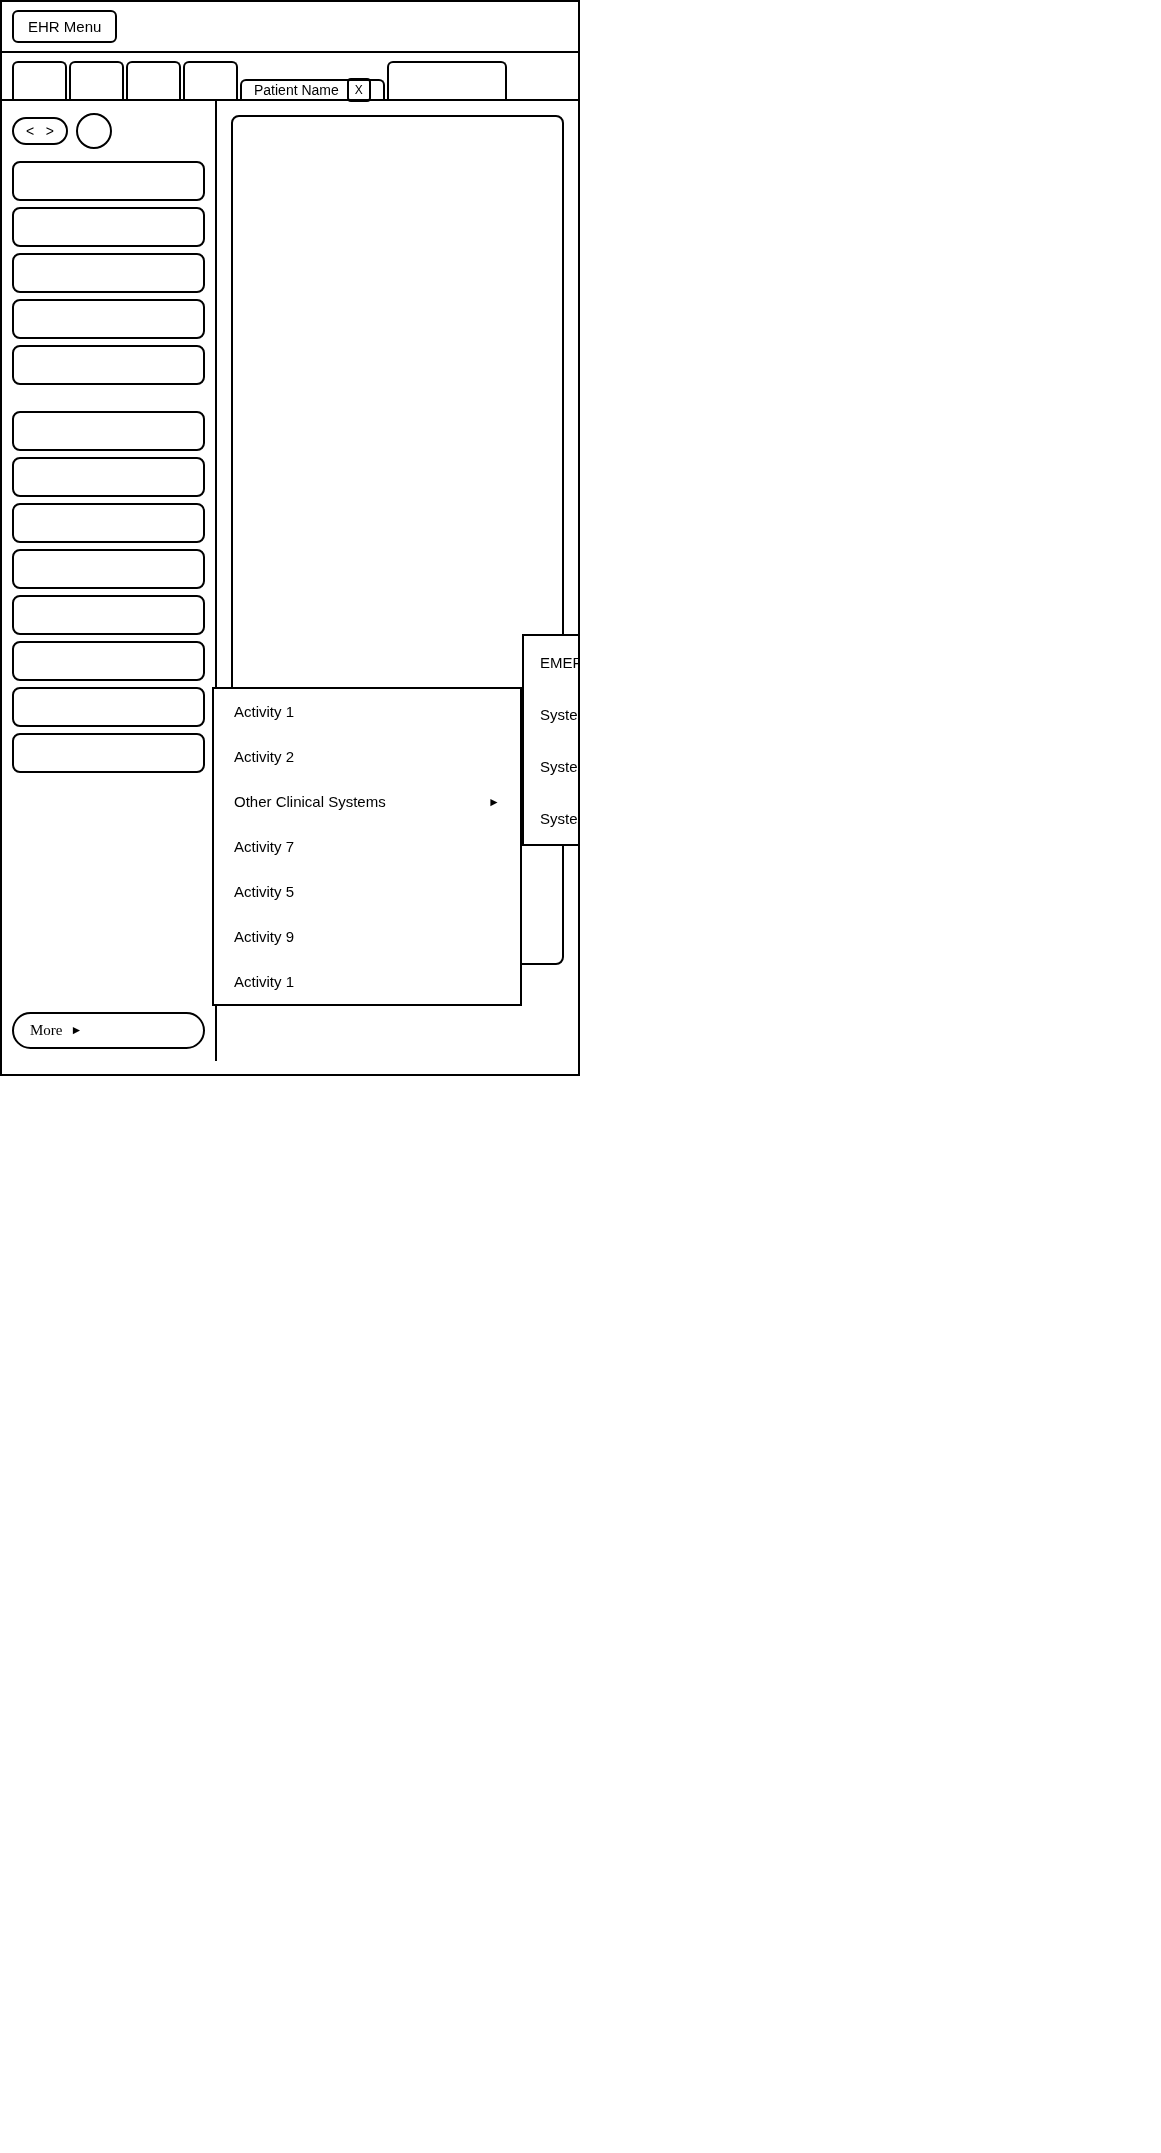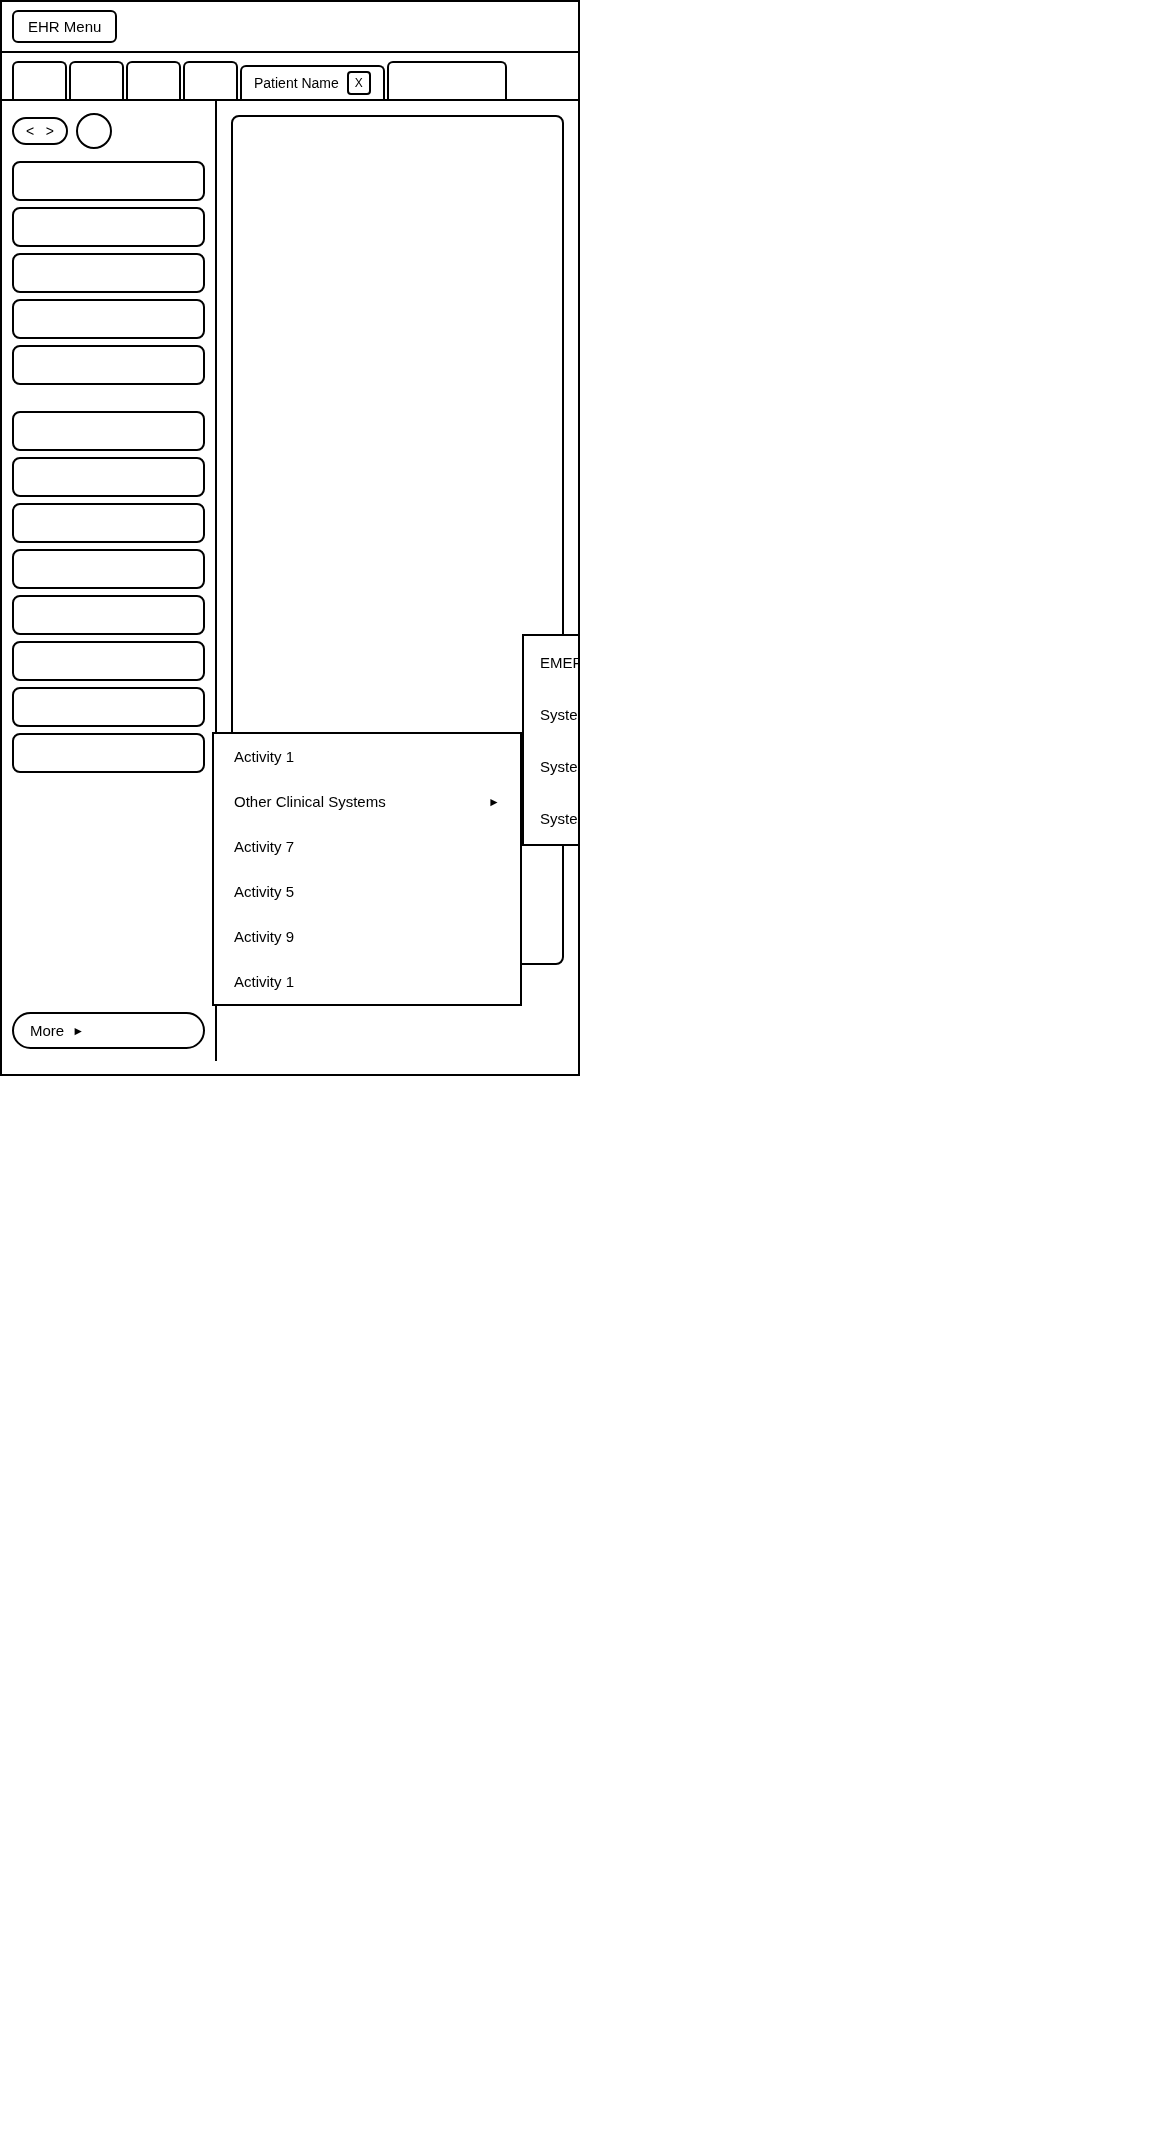--- a/index.html
+++ b/index.html
@@ -57,21 +57,21 @@
       cursor: pointer;
     }
 
     .tab-patient {
       display: flex;
       align-items: center;
       border: 2px solid #000;
       border-bottom: none;
       border-radius: 6px 6px 0 0;
       padding: 0 12px;
-      height: 34px;
+      height: 20px;
       gap: 8px;
       cursor: pointer;
       background: #fff;
     }
 
     .tab-patient span {
       font-size: 14px;
     }
 
     .tab-patient .close-btn {
@@ -159,20 +159,21 @@
       border: 2px solid #000;
       border-radius: 20px;
       padding: 8px 16px;
       font-size: 15px;
       background: #fff;
       cursor: pointer;
       display: flex;
       align-items: center;
       gap: 8px;
       margin-top: auto;
+      font-family: Liberation Serif, serif;
     }
 
     .more-btn .arrow {
       font-size: 12px;
     }
 
     
     .content-area {
       flex: 1;
       padding: 14px;
@@ -287,20 +288,23 @@
     <button class="more-btn">
       <span>More</span>
       <span class="arrow">►</span>
     </button>
 
     <div class="dropdown-menu">
       <div class="dropdown-item">
         <span>Activity 1</span>
       </div>
       <div class="dropdown-item">
+        <span>Activity 2</span>
+      </div>
+      <div class="dropdown-item">
         <span>Other Clinical Systems</span>
         <span class="submenu-arrow">►</span>
       </div>
       <div class="dropdown-item">
         <span>Activity 7</span>
       </div>
       <div class="dropdown-item">
         <span>Activity 5</span>
       </div>
       <div class="dropdown-item">

